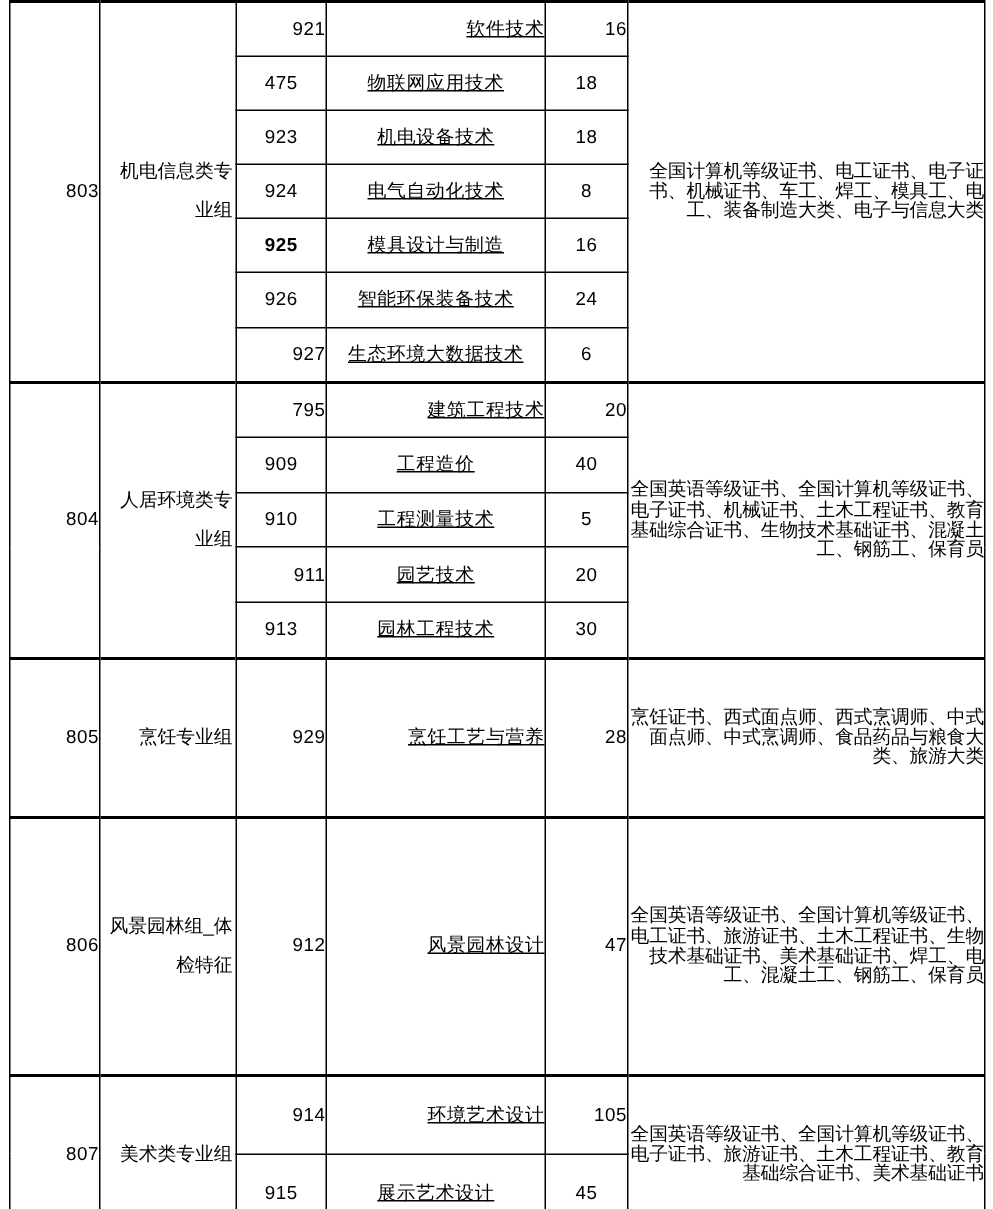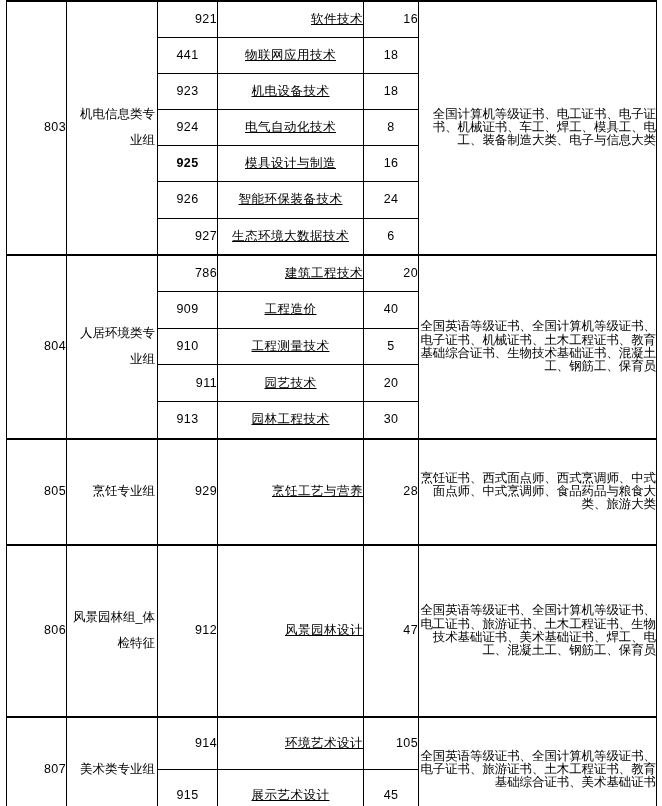--- a/index.html
+++ b/index.html
@@ -94,21 +94,21 @@
           <td class="group-name" rowspan="7">
             <span class="wrapname">机电信息类专</span>
             <span class="wrapname">业组</span>
           </td>
           <td class="major-code" style="height: 35.1px;">921</td>
           <td class="major-name">软件技术</td>
           <td class="plan">16</td>
           <td class="cert" rowspan="7">全国计算机等级证书、电工证书、电子证书、机械证书、车工、焊工、模具工、电工、装备制造大类、电子与信息大类</td>
         </tr>
         <tr>
-          <td class="major-code" style="height: 35.1px;">441</td>
+          <td class="major-code" style="height: 35.1px;">475</td>
           <td class="major-name">物联网应用技术</td>
           <td class="plan">18</td>
         </tr>
         <tr>
           <td class="major-code" style="height: 35.1px;">923</td>
           <td class="major-name">机电设备技术</td>
           <td class="plan">18</td>
         </tr>
         <tr>
           <td class="major-code" style="height: 35.1px;">924</td>
@@ -129,21 +129,21 @@
           <td class="major-code" style="height: 35.1px; text-align: right;">927</td>
           <td class="major-name">生态环境大数据技术</td>
           <td class="plan">6</td>
         </tr>
         <tr class="block-start">
           <td class="group-code" rowspan="5">804</td>
           <td class="group-name" rowspan="5">
             <span class="wrapname">人居环境类专</span>
             <span class="wrapname">业组</span>
           </td>
-          <td class="major-code" style="height: 35.6px;">786</td>
+          <td class="major-code" style="height: 35.6px;">795</td>
           <td class="major-name">建筑工程技术</td>
           <td class="plan">20</td>
           <td class="cert" rowspan="5">全国英语等级证书、全国计算机等级证书、电子证书、机械证书、土木工程证书、教育基础综合证书、生物技术基础证书、混凝土工、钢筋工、保育员</td>
         </tr>
         <tr>
           <td class="major-code" style="height: 35.6px; text-align: center;">909</td>
           <td class="major-name">工程造价</td>
           <td class="plan">40</td>
         </tr>
         <tr>

